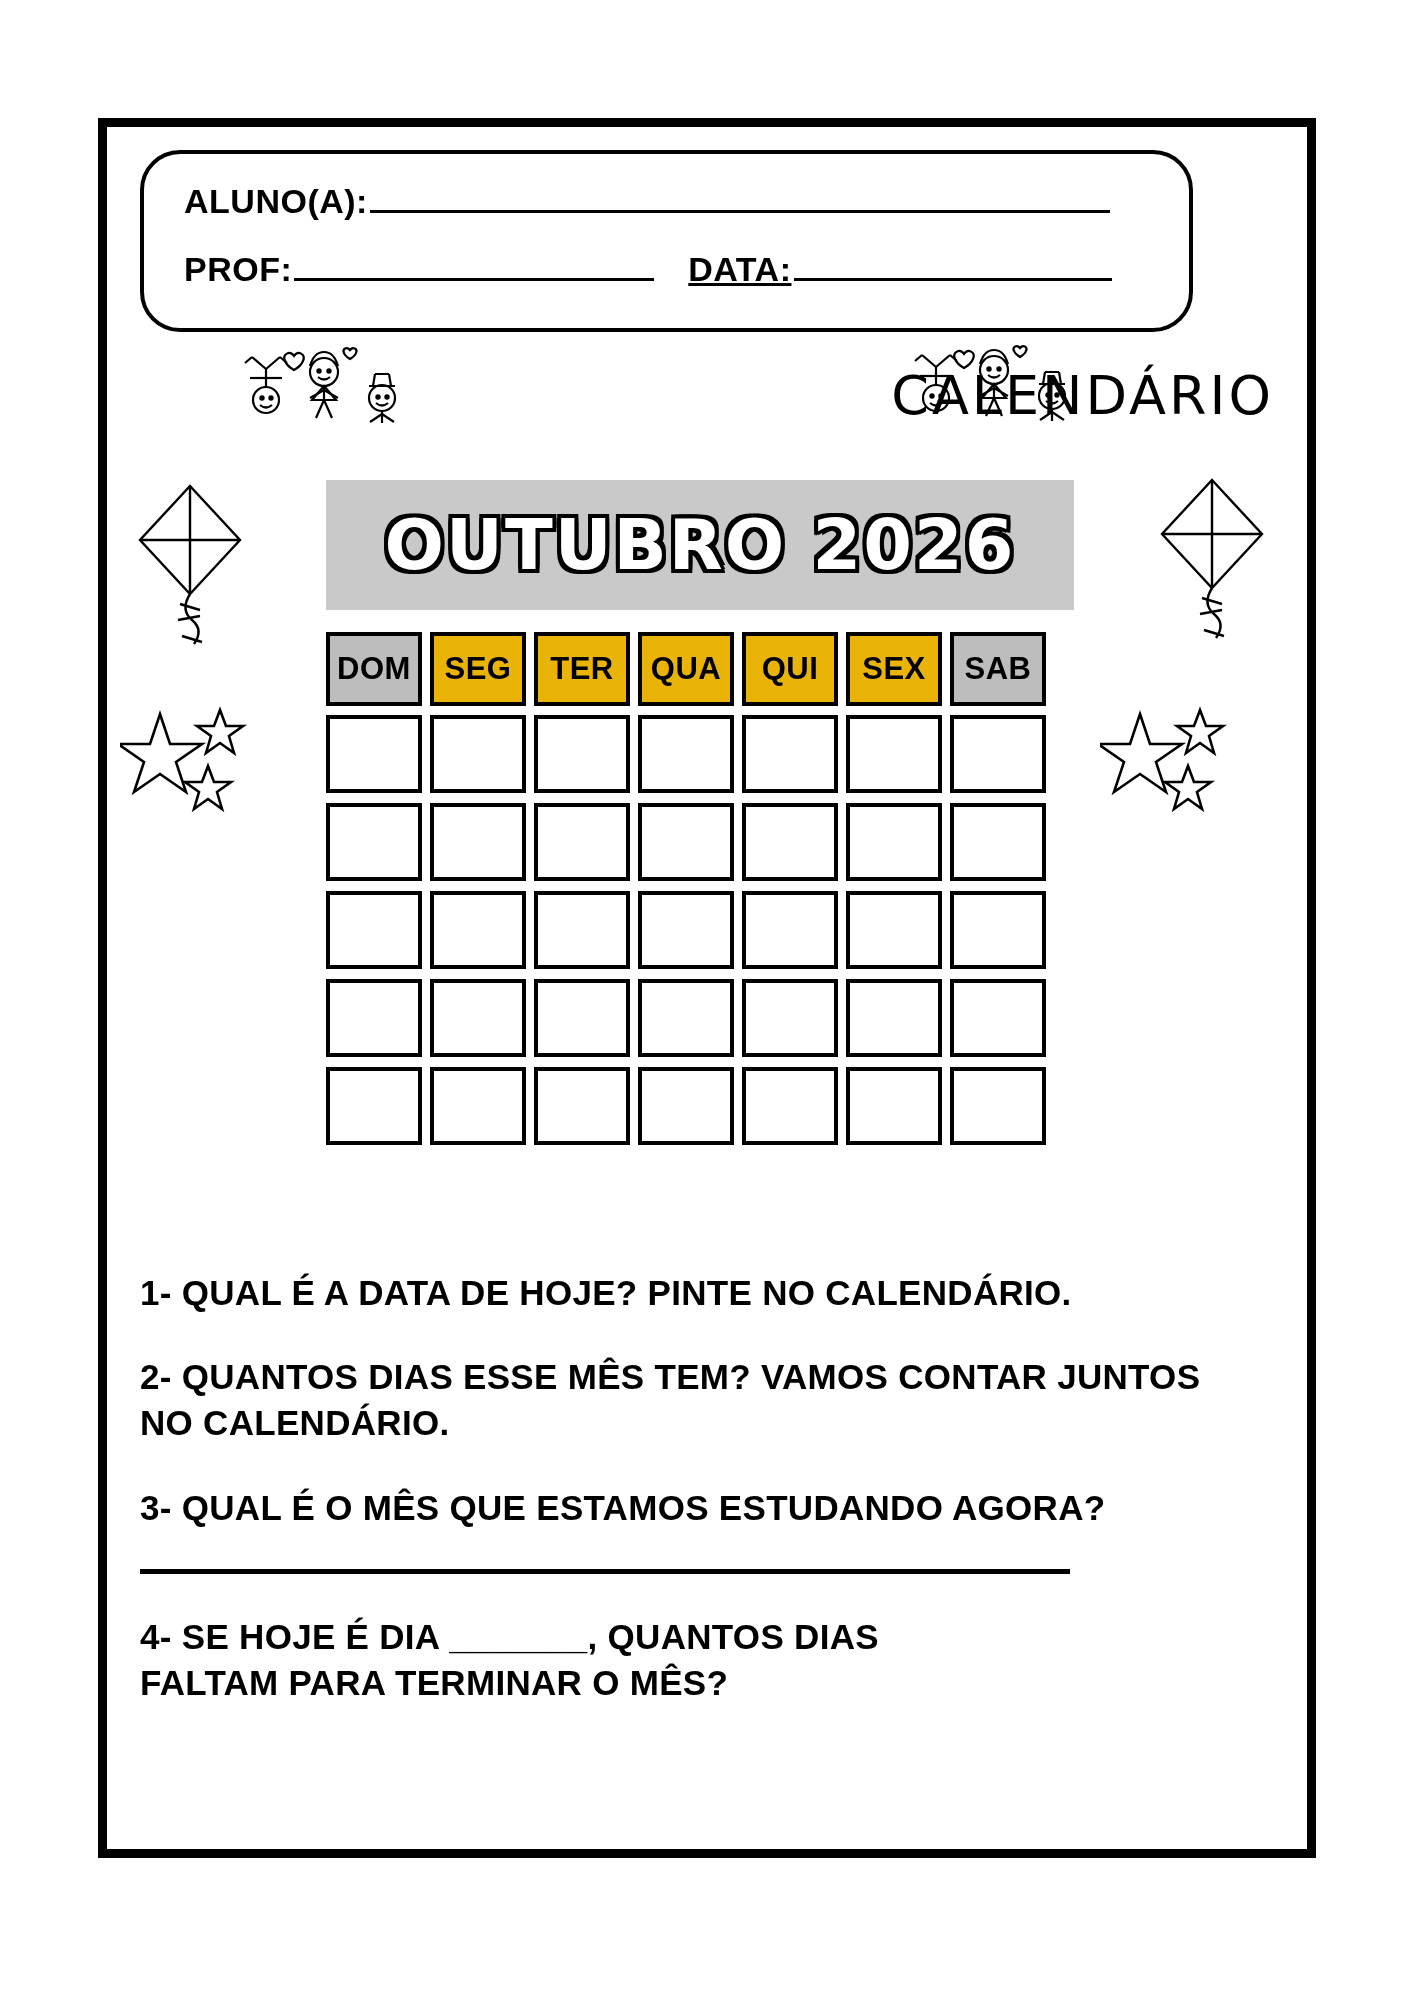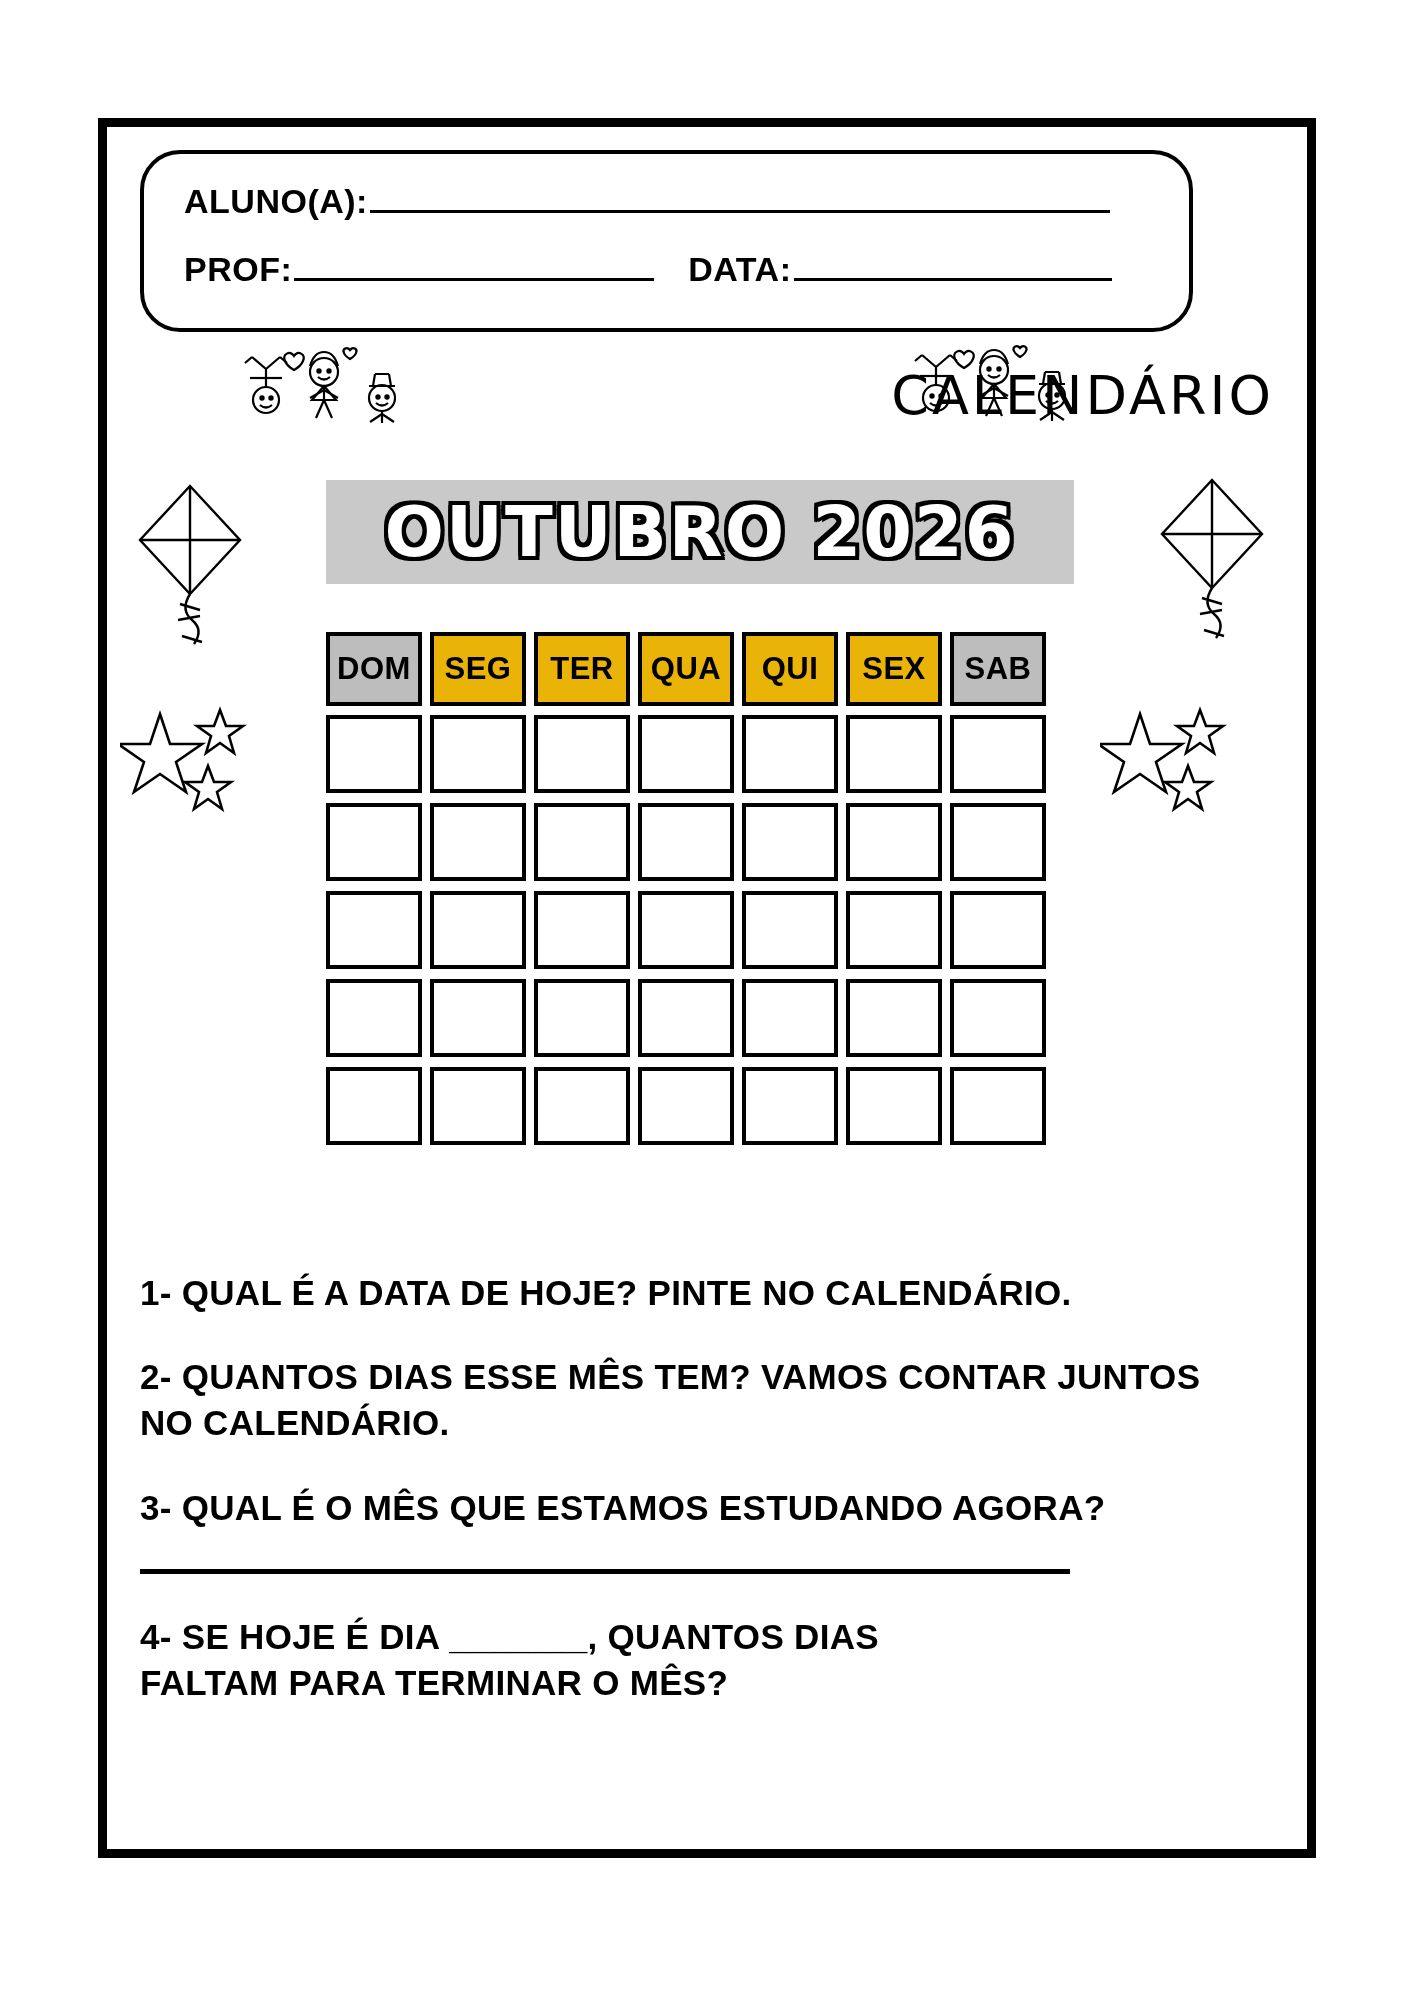--- a/index.html
+++ b/index.html
@@ -90,21 +90,21 @@
   .doodle {
     position: absolute;
   }
 
   
   .month-banner {
     position: absolute;
     left: 326px;
     top: 480px;
     width: 748px;
-    height: 104px;
+    height: 130px;
     background: #c9c9c9;
     display: flex;
     align-items: center;
     justify-content: center;
   }
   .month-text {
     font-size: 70px;
     font-weight: bold;
     letter-spacing: 2px;
     font-family: "DejaVu Sans", sans-serif;
@@ -194,21 +194,21 @@
   <div class="sheet-border"></div>
 
   <div class="header-box">
     <div class="field-row row-aluno">
       <span class="field-label">ALUNO(A):</span>
       <span class="field-line" style="width:740px;"></span>
     </div>
     <div class="field-row row-prof">
       <span class="field-label">PROF:</span>
       <span class="field-line" style="width:360px;"></span>
-      <span class="field-label" style="margin-left:34px;">DATA:</span>
+      <span class="field-label" style="margin-left:34px;text-decoration:underline;">DATA:</span>
       <span class="field-line" style="width:318px;"></span>
     </div>
   </div>
 
   <div class="doodle kids-left">
     <svg width="220" height="90" viewBox="0 0 220 90" fill="none" stroke="#000" stroke-width="2.2">
 
       <circle cx="34" cy="62" r="13"></circle>
       <circle cx="30" cy="60" r="1.6" fill="#000"></circle>
         <circle cx="39" cy="60" r="1.6" fill="#000"></circle>

